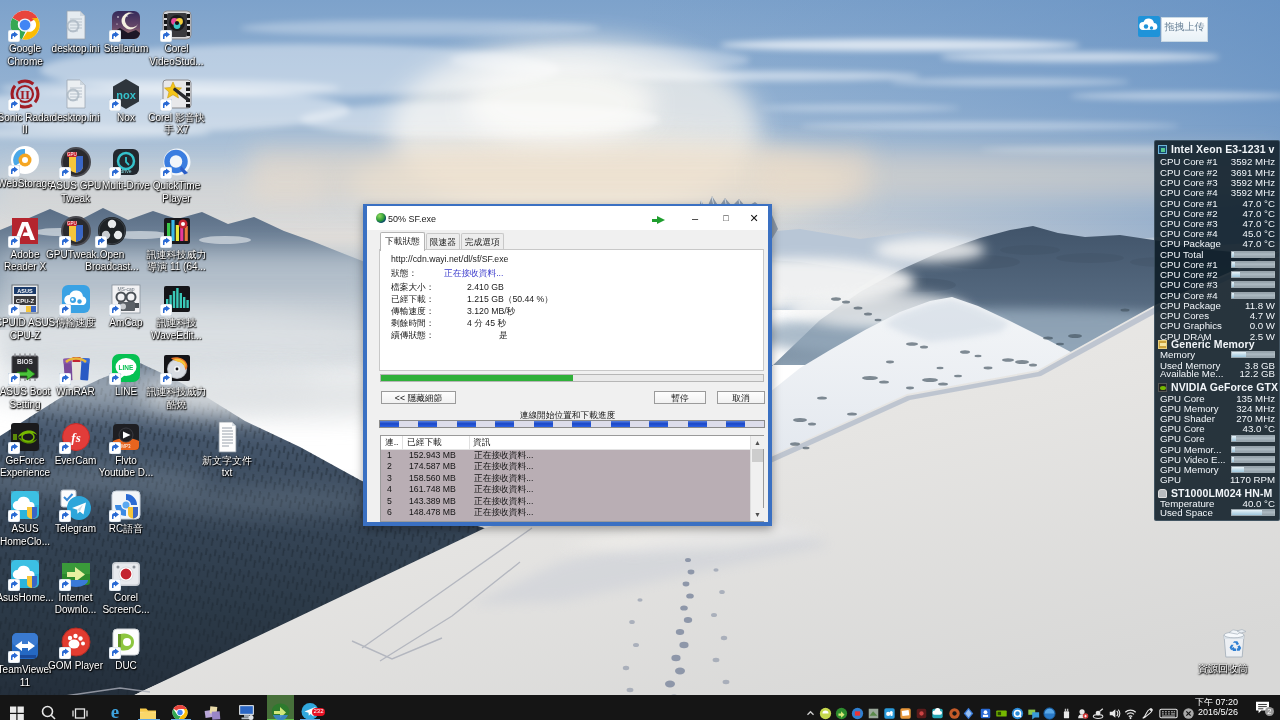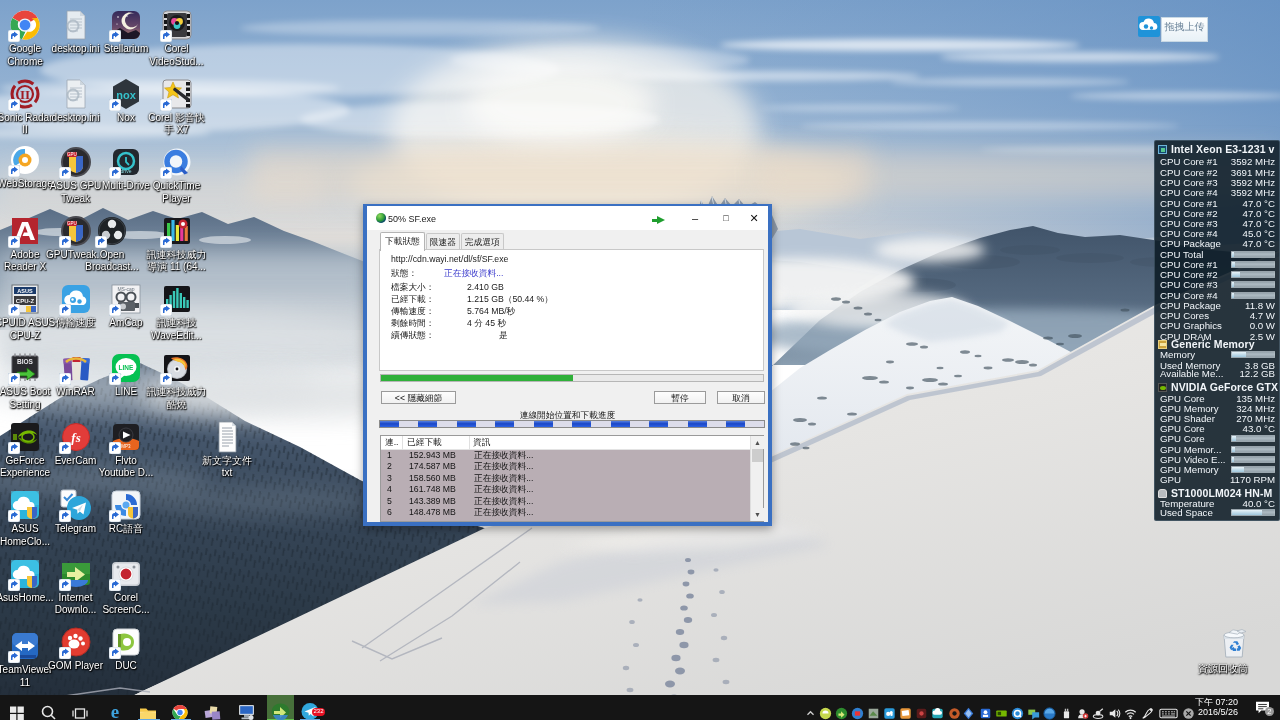--- a/index.html
+++ b/index.html
@@ -285,21 +285,21 @@
  </div>
  <div class="gbox">
   <div class="r" style="top:4px">http://cdn.wayi.net/dl/sf/SF.exe</div>
   <div class="r" style="top:18px">狀態：</div>
         <div class="v blue" style="top:18px;left:64px">正在接收資料...</div>
   <div class="r" style="top:32px">檔案大小：</div>
         <div class="v" style="top:32px">2.410 GB</div>
   <div class="r" style="top:44px">已經下載：</div>
         <div class="v" style="top:44px">1.215 GB（50.44 %）</div>
   <div class="r" style="top:56px">傳輸速度：</div>
-        <div class="v" style="top:56px">5.764 MB/秒</div>
+        <div class="v" style="top:56px">3.120 MB/秒</div>
   <div class="r" style="top:68px">剩餘時間：</div>
         <div class="v" style="top:68px">4 分 45 秒</div>
   <div class="r" style="top:80px">續傳狀態：</div>
         <div class="v" style="top:80px;left:119px">是</div>
  </div>
  <div id="pbar">
         <div class="fl"></div>
       </div>
  <div class="btn" style="left:14px;top:185px;width:75px">&lt;&lt; 隱藏細節</div>
  <div class="btn" style="left:287px;top:185px;width:52px">暫停</div>

